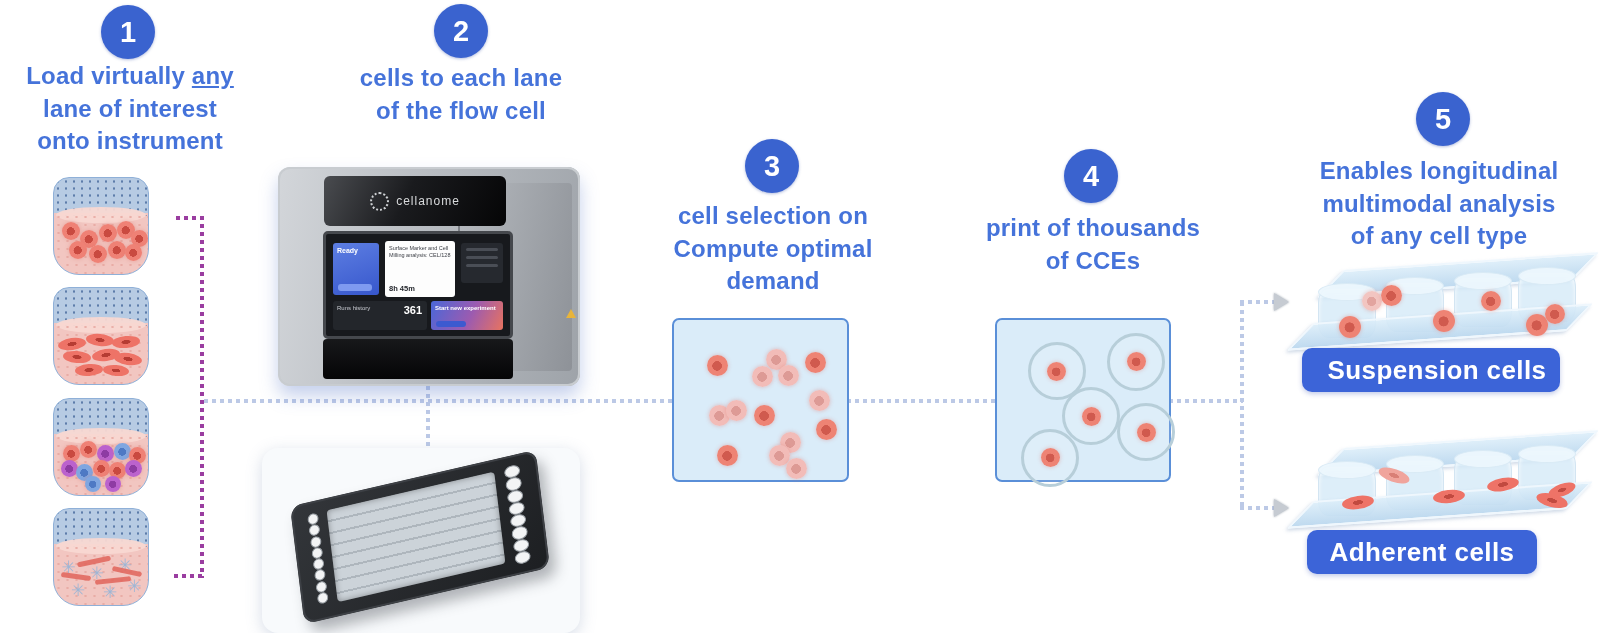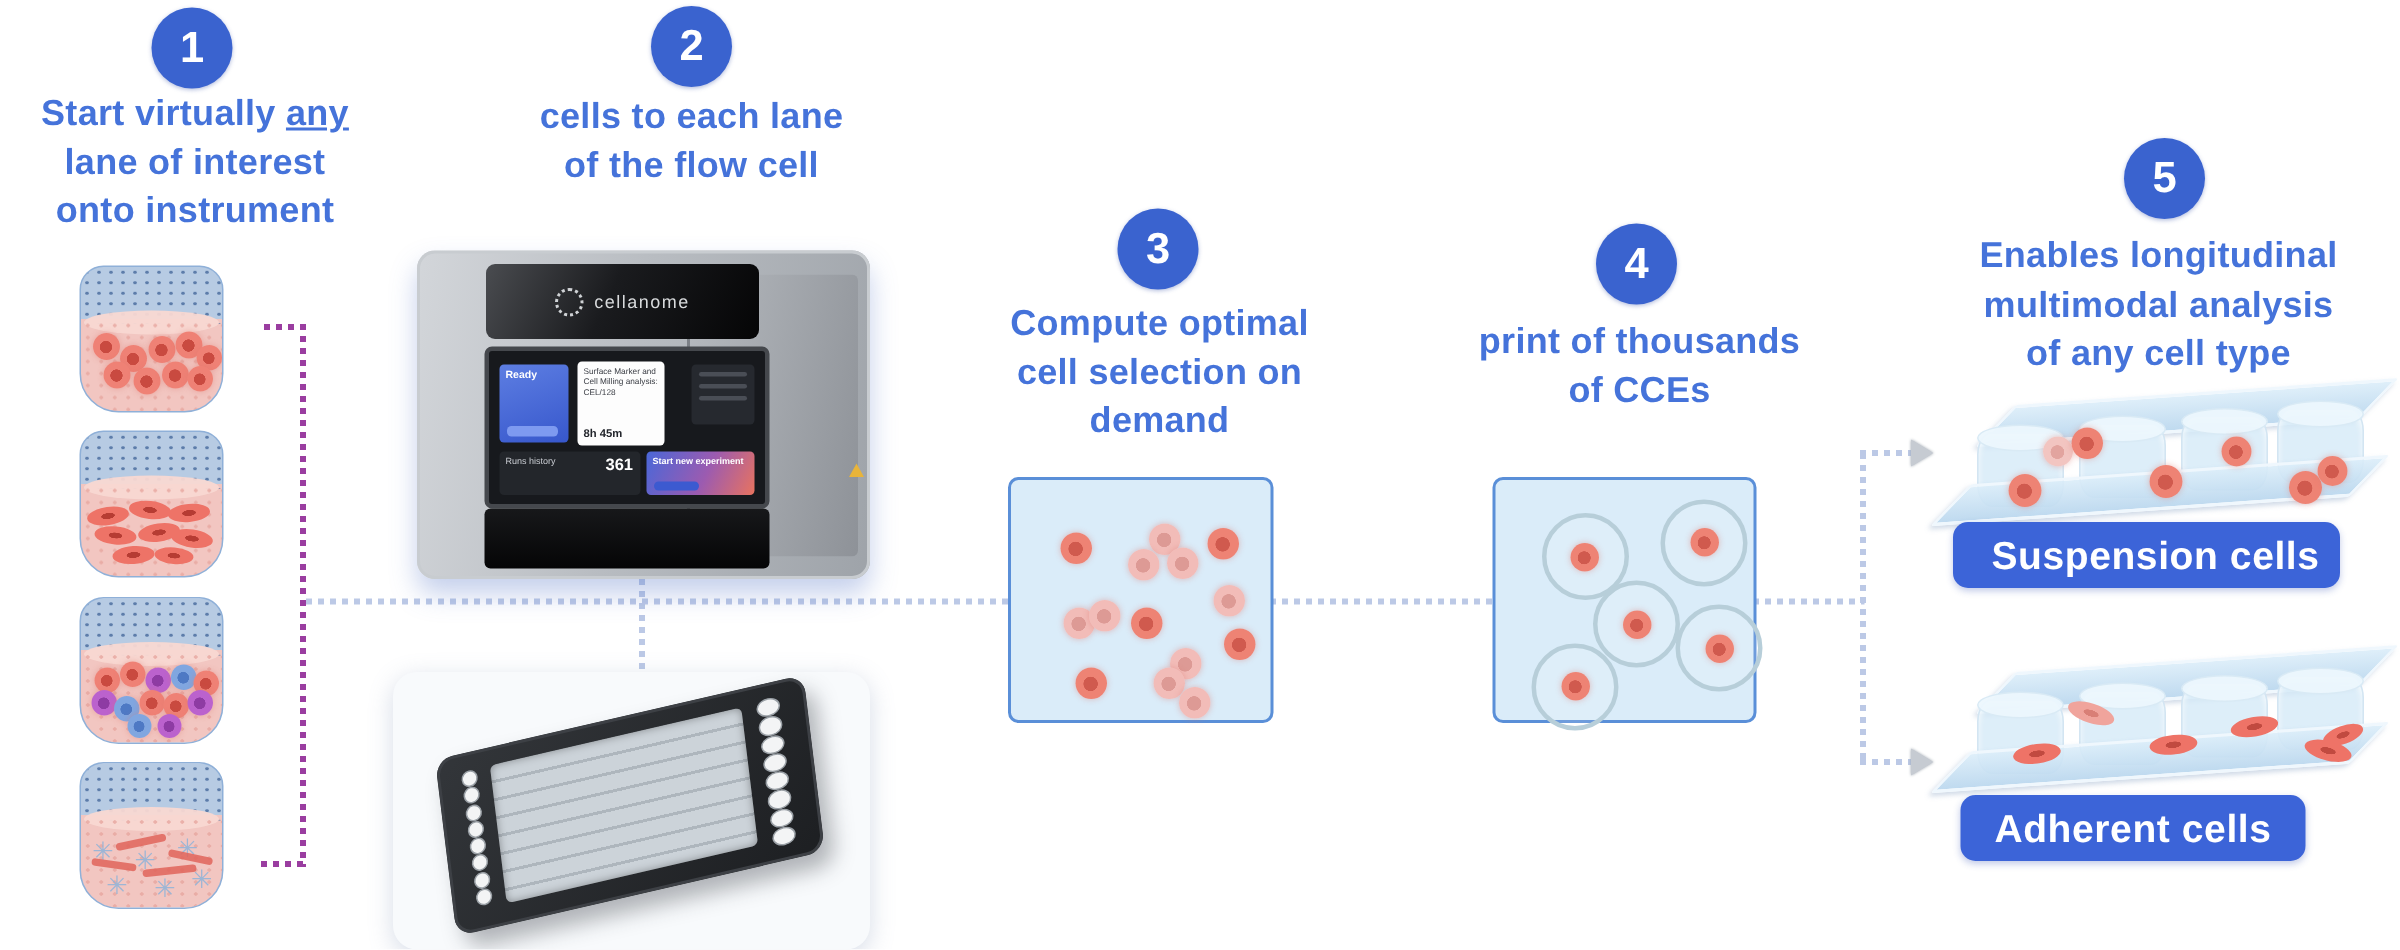--- a/index.html
+++ b/index.html
@@ -54,21 +54,21 @@
         background:linear-gradient(115deg,#4a4c50 0%,#1a1b1e 45%,#050506 100%);
         display:flex;align-items:center;justify-content:center;gap:7px;color:#d8dadc;}
   .machine .logo-ring{width:15px;height:15px;border-radius:50%;border:2px dotted #cfd2d5;display:inline-block;}
   .machine .brand{font-size:12px;letter-spacing:1px;}
   .machine .screen{position:absolute;left:45px;top:64px;width:184px;height:102px;background:#17191d;
         border:3px solid #45484d;border-radius:5px;overflow:hidden;}
   .scard{position:absolute;border-radius:3px;overflow:hidden;color:#fff;}
   .scard.blue{left:7px;top:9px;width:46px;height:52px;background:linear-gradient(160deg,#5d7ee2,#3757cc);
         font-size:7px;font-weight:bold;padding:4px;box-sizing:border-box;}
   .scard.blue .btn{position:absolute;left:5px;bottom:4px;width:34px;height:7px;border-radius:3px;background:#7e9af0;}
-  .scard.white{left:59px;top:7px;width:58px;height:56px;background:#fdfdfd;color:#3a3d44;
+  .scard.white{left:59px;top:7px;width:70px;height:56px;background:#fdfdfd;color:#3a3d44;
         font-size:5.5px;line-height:1.25;padding:4px;box-sizing:border-box;}
   .scard.white .dur{position:absolute;left:4px;bottom:4px;font-size:7.5px;font-weight:bold;color:#23262c;}
   .scard.side{left:135px;top:9px;width:42px;height:40px;background:#26292f;}
   .scard.side i{display:block;height:3px;margin:5px 5px 0 5px;background:#4a4e56;border-radius:2px;}
   .scard.runs{left:7px;top:67px;width:94px;height:29px;background:#23262b;font-size:6px;color:#c9ccd2;
         padding:4px;box-sizing:border-box;}
   .scard.runs .count{position:absolute;right:5px;top:3px;font-size:11px;font-weight:bold;color:#fff;}
   .scard.start{left:105px;top:67px;width:72px;height:29px;
         background:linear-gradient(115deg,#4a67d8 0%,#9c5bb0 55%,#e8735f 100%);
         font-size:6px;font-weight:bold;padding:4px;box-sizing:border-box;}
@@ -112,39 +112,39 @@
 </style>
 </head>
 <body>
 
 <div class="canvas">
 
   <div class="badge" style="left:101px;top:5px;">
     <span>1</span>
   </div>
   <div class="step-title" style="left:0;top:60px;width:260px;">
-    <div><span>Start virtually </span><span class="u">any</span></div>
+    <div><span>Load virtually </span><span class="u">any</span></div>
     <div>lane of interest</div>
     <div>onto instrument</div>
   </div>
 
   <div class="badge" style="left:434px;top:4px;">
     <span>2</span>
   </div>
   <div class="step-title" style="left:320px;top:62px;width:282px;">
     <div>cells to each lane</div>
     <div>of the flow cell</div>
   </div>
 
   <div class="badge" style="left:745px;top:139px;">
     <span>3</span>
   </div>
   <div class="step-title" style="left:628px;top:200px;width:290px;">
+    <div>cell selection on</div>
     <div>Compute optimal</div>
-    <div>cell selection on</div>
     <div>demand</div>
   </div>
 
   <div class="badge" style="left:1064px;top:149px;">
     <span>4</span>
   </div>
   <div class="step-title" style="left:950px;top:212px;width:286px;">
     <div>print of thousands</div>
     <div>of CCEs</div>
   </div>

